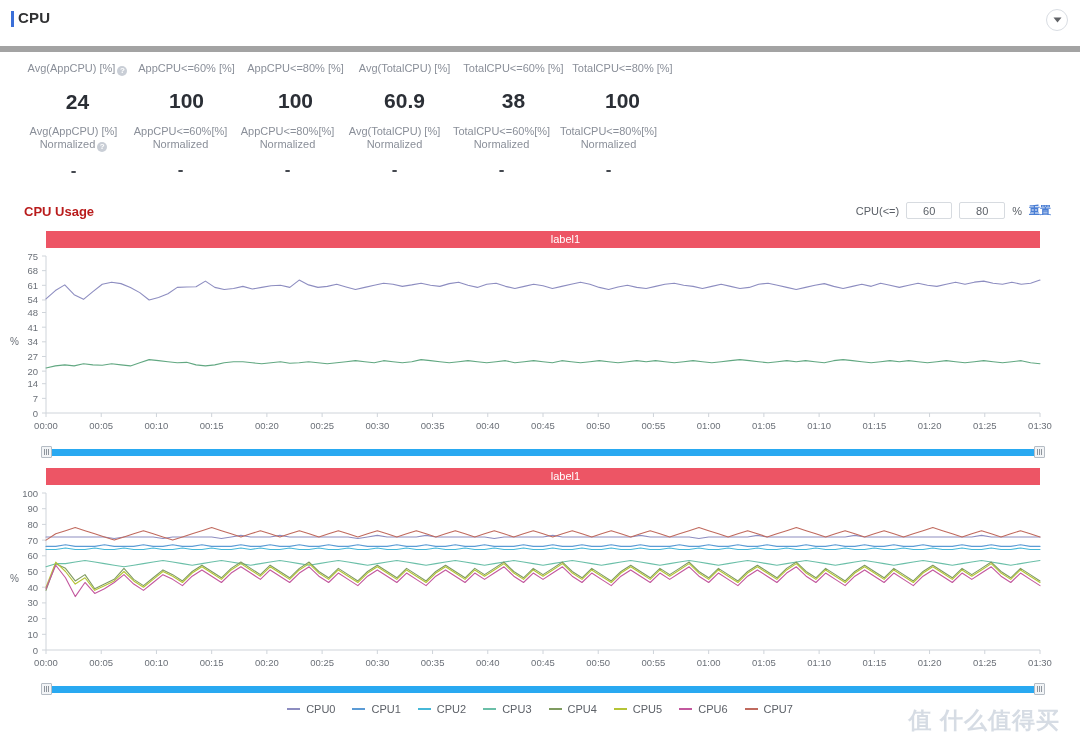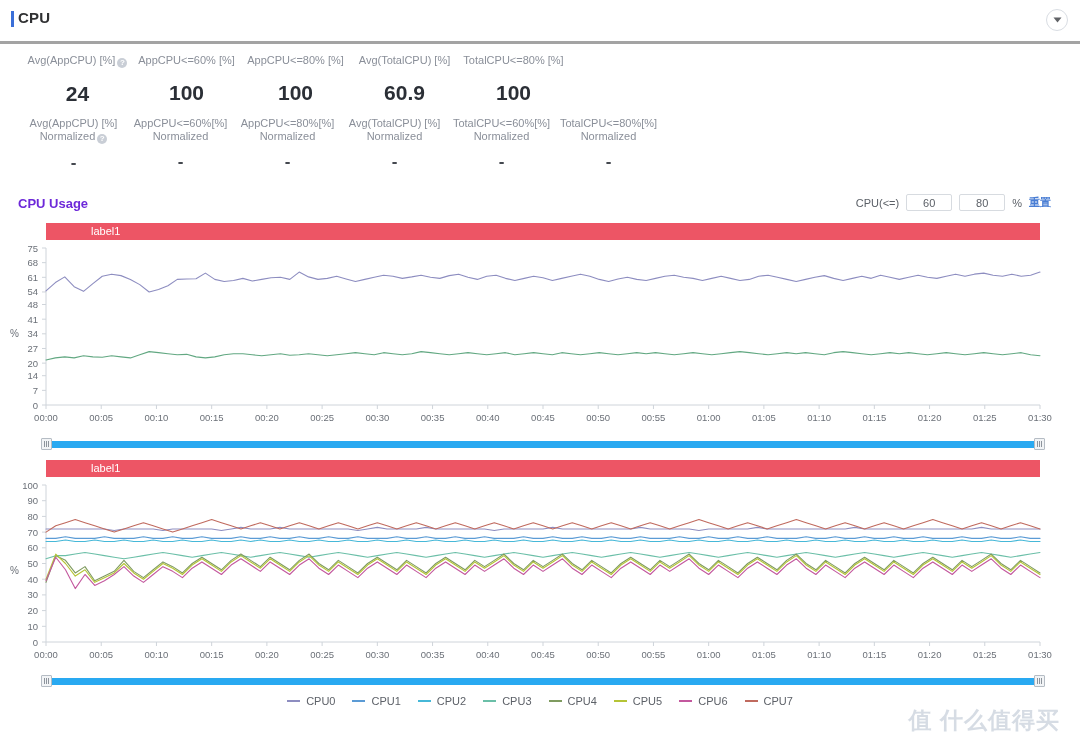--- a/index.html
+++ b/index.html
@@ -12,22 +12,22 @@
     height: 742px;
     font-family: "Liberation Sans", sans-serif;
     color: #333333;
     overflow: hidden;
     position: relative;
   }
 
   
   .panel-header {
     position: relative;
-    height: 44px;
-    border-bottom: 3px solid #a3a3a3;
+    height: 52px;
+    border-bottom: 6px solid #a3a3a3;
     box-sizing: border-box;
   }
   .panel-title {
     position: absolute;
     left: 18px;
     top: 9px;
     font-size: 15px;
     font-weight: bold;
     color: #303133;
     letter-spacing: .2px;
@@ -109,25 +109,25 @@
   }
 
   
   .section { position: relative; }
   .section-head {
     position: relative;
     height: 24px;
   }
   .section-title {
     position: absolute;
-    left: 18px;
+    left: 24px;
     top: 3px;
     font-size: 13px;
     font-weight: bold;
-    color: #6d28d9;
+    color: #b91c1c;
   }
   .threshold-controls {
     position: absolute;
     right: 29px;
     top: 1px;
     display: flex;
     align-items: center;
     font-size: 11px;
     color: #5a5f66;
   }
@@ -153,21 +153,21 @@
     font-weight: bold;
   }
 
   
   .label-bar {
     height: 17px;
     background: #ed5565;
     color: #ffffff;
     font-size: 11px;
     line-height: 17px;
-    text-align: left;
+    text-align: center;
     margin: 6px 40px 0 46px;
     padding-left: 45px;
   }
 
   
   .chart-wrap { position: relative; }
   .chart-svg { display: block; }
   .axis-unit {
     position: absolute;
     font-size: 10px;
@@ -273,20 +273,24 @@
         <div class="metric-label">AppCPU&lt;=60% [%]</div>
         <div class="metric-value">100</div>
       </div>
       <div class="metric-cell">
         <div class="metric-label">AppCPU&lt;=80% [%]</div>
         <div class="metric-value">100</div>
       </div>
       <div class="metric-cell">
         <div class="metric-label">Avg(TotalCPU) [%]</div>
         <div class="metric-value">60.9</div>
+      </div>
+      <div class="metric-cell">
+        <div class="metric-label">TotalCPU&lt;=60% [%]</div>
+        <div class="metric-value">38</div>
       </div>
       <div class="metric-cell">
         <div class="metric-label">TotalCPU&lt;=80% [%]</div>
         <div class="metric-value">100</div>
       </div>
     </div>
   <div class="metric-row row2" id="row2">
       <div class="metric-cell">
         <div class="metric-label">Avg(AppCPU) [%]</div>
         <div class="metric-label">Normalized<span class="q">?</span></div>

